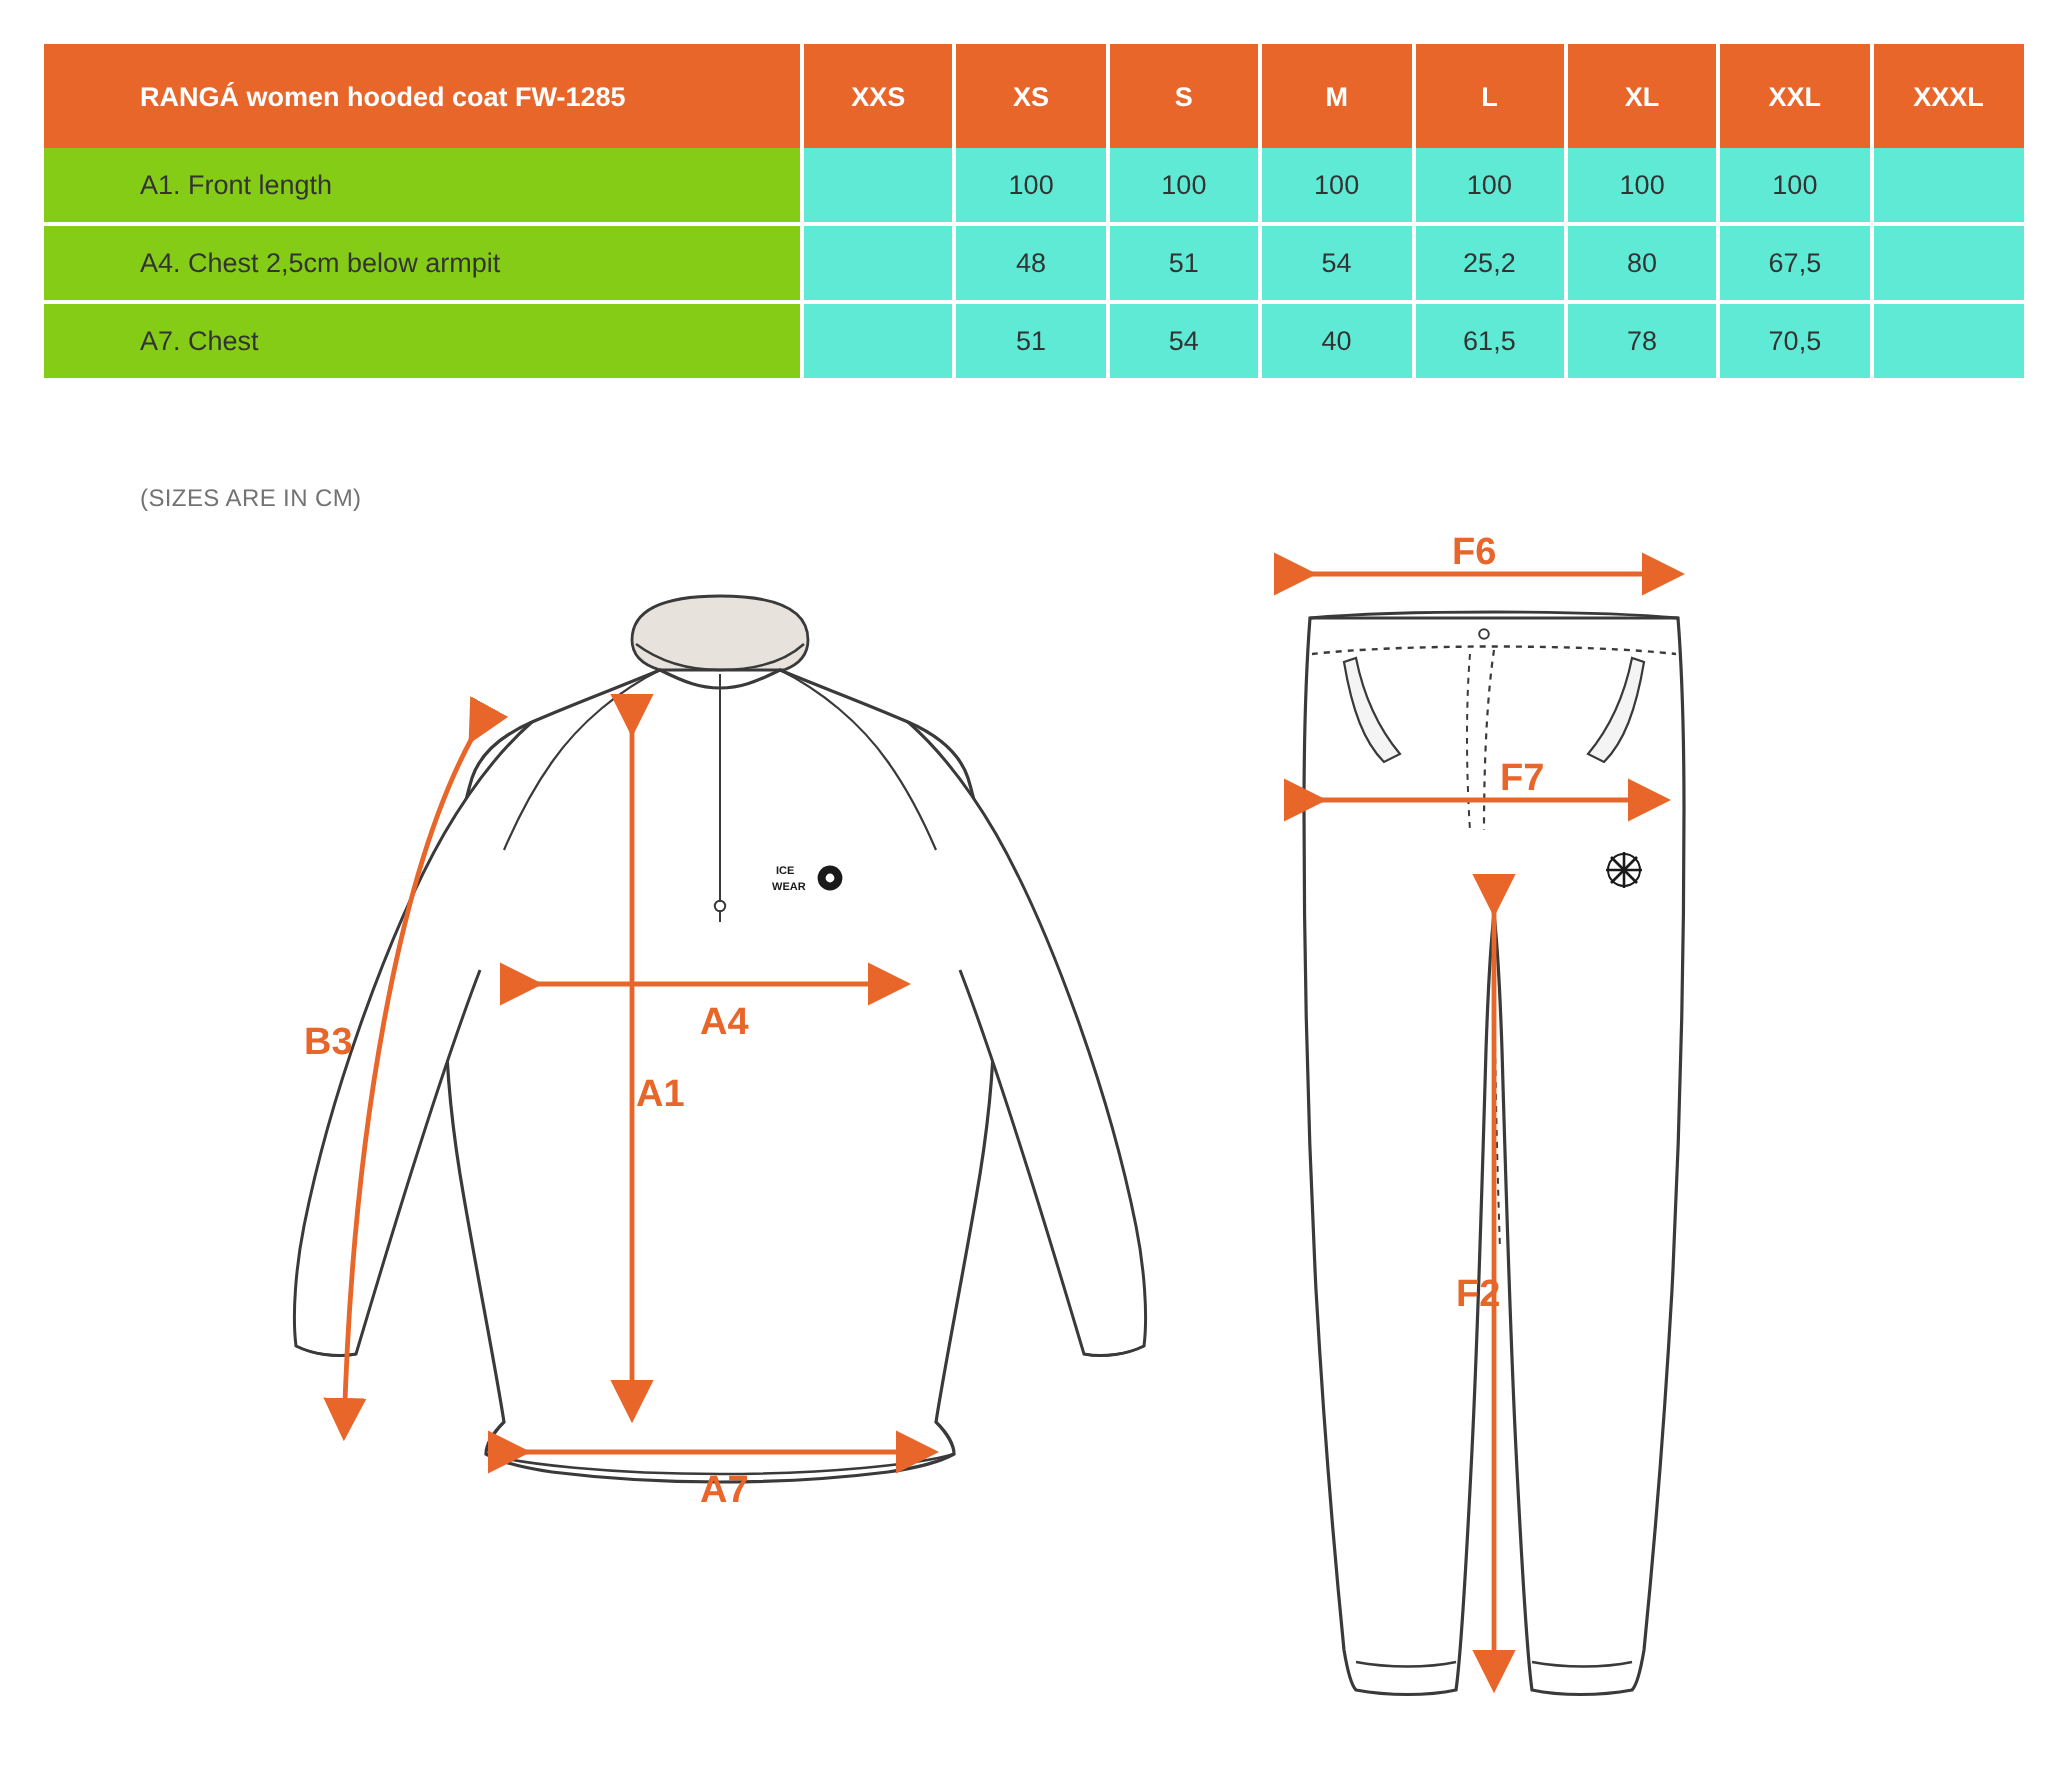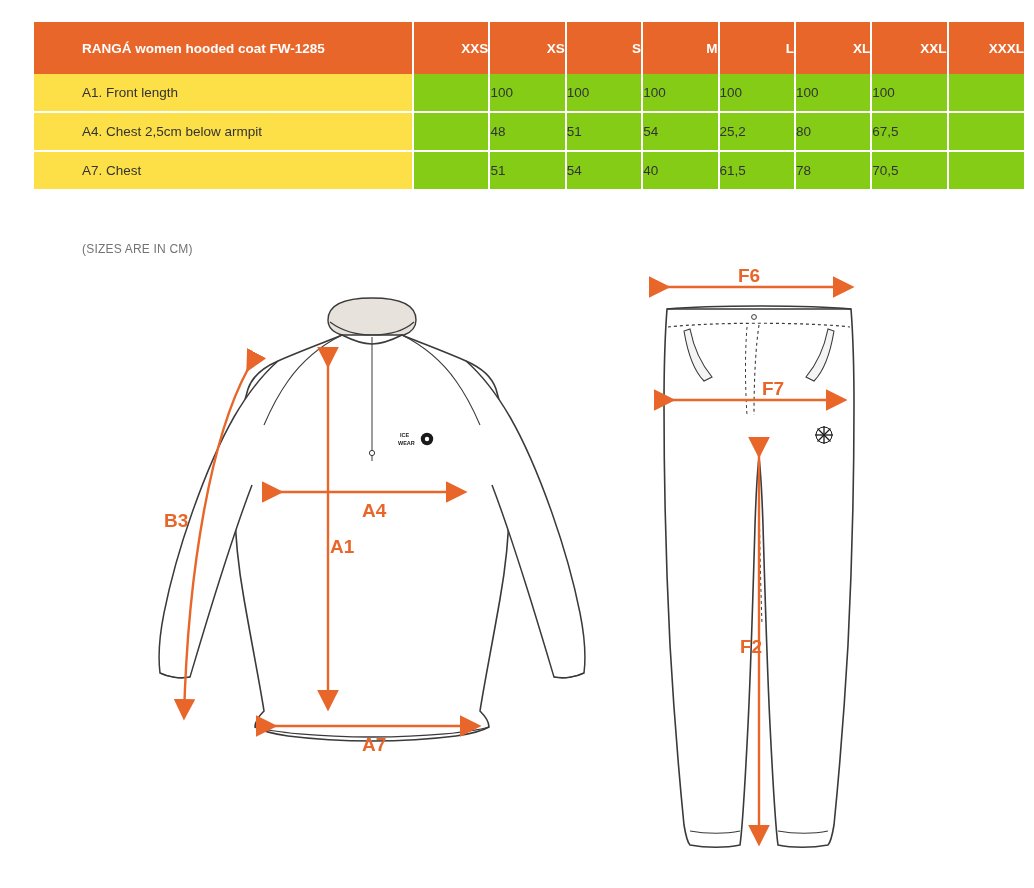--- a/index.html
+++ b/index.html
@@ -12,21 +12,20 @@
     height: 888px;
     font-family: "Liberation Sans", sans-serif;
     color: #333333;
     position: relative;
     overflow: hidden;
   }
   .page {
     position: relative;
     width: 946px;
     height: 888px;
-    margin-left: 12px;
   }
 
   
   .size-table-wrap {
     position: absolute;
     left: 22px;
     top: 22px;
     width: 990px;
   }
   table.size-table {
@@ -39,43 +38,44 @@
     padding: 0;
     margin: 0;
   }
   .hdr-row th {
     background: #e8662a;
     color: #ffffff;
     font-size: 13.5px;
     font-weight: bold;
     height: 52px;
     vertical-align: middle;
-    text-align: right;
+    text-align: center;
     border-right: 2px solid #ffffff;
   }
   .hdr-row th:last-child { border-right: none; }
   .hdr-row th.first {
     text-align: left;
     padding-left: 48px;
     width: 330px;
   }
   .body-row td {
     height: 37px;
     font-size: 13.5px;
+    text-align: center;
     vertical-align: middle;
     border-right: 2px solid #ffffff;
     border-bottom: 2px solid #ffffff;
-    background: #84cc16;
+    background: #5eead4;
     color: #333333;
   }
   .body-row td:last-child { border-right: none; }
   .body-row td.label {
     text-align: left;
     padding-left: 48px;
-    background: #fde047;
+    background: #84cc16;
   }
   .body-row:last-child td { border-bottom: none; }
 
   .units-note {
     position: absolute;
     left: 70px;
     top: 242px;
     font-size: 12px;
     color: #737373;
     letter-spacing: 0.2px;

